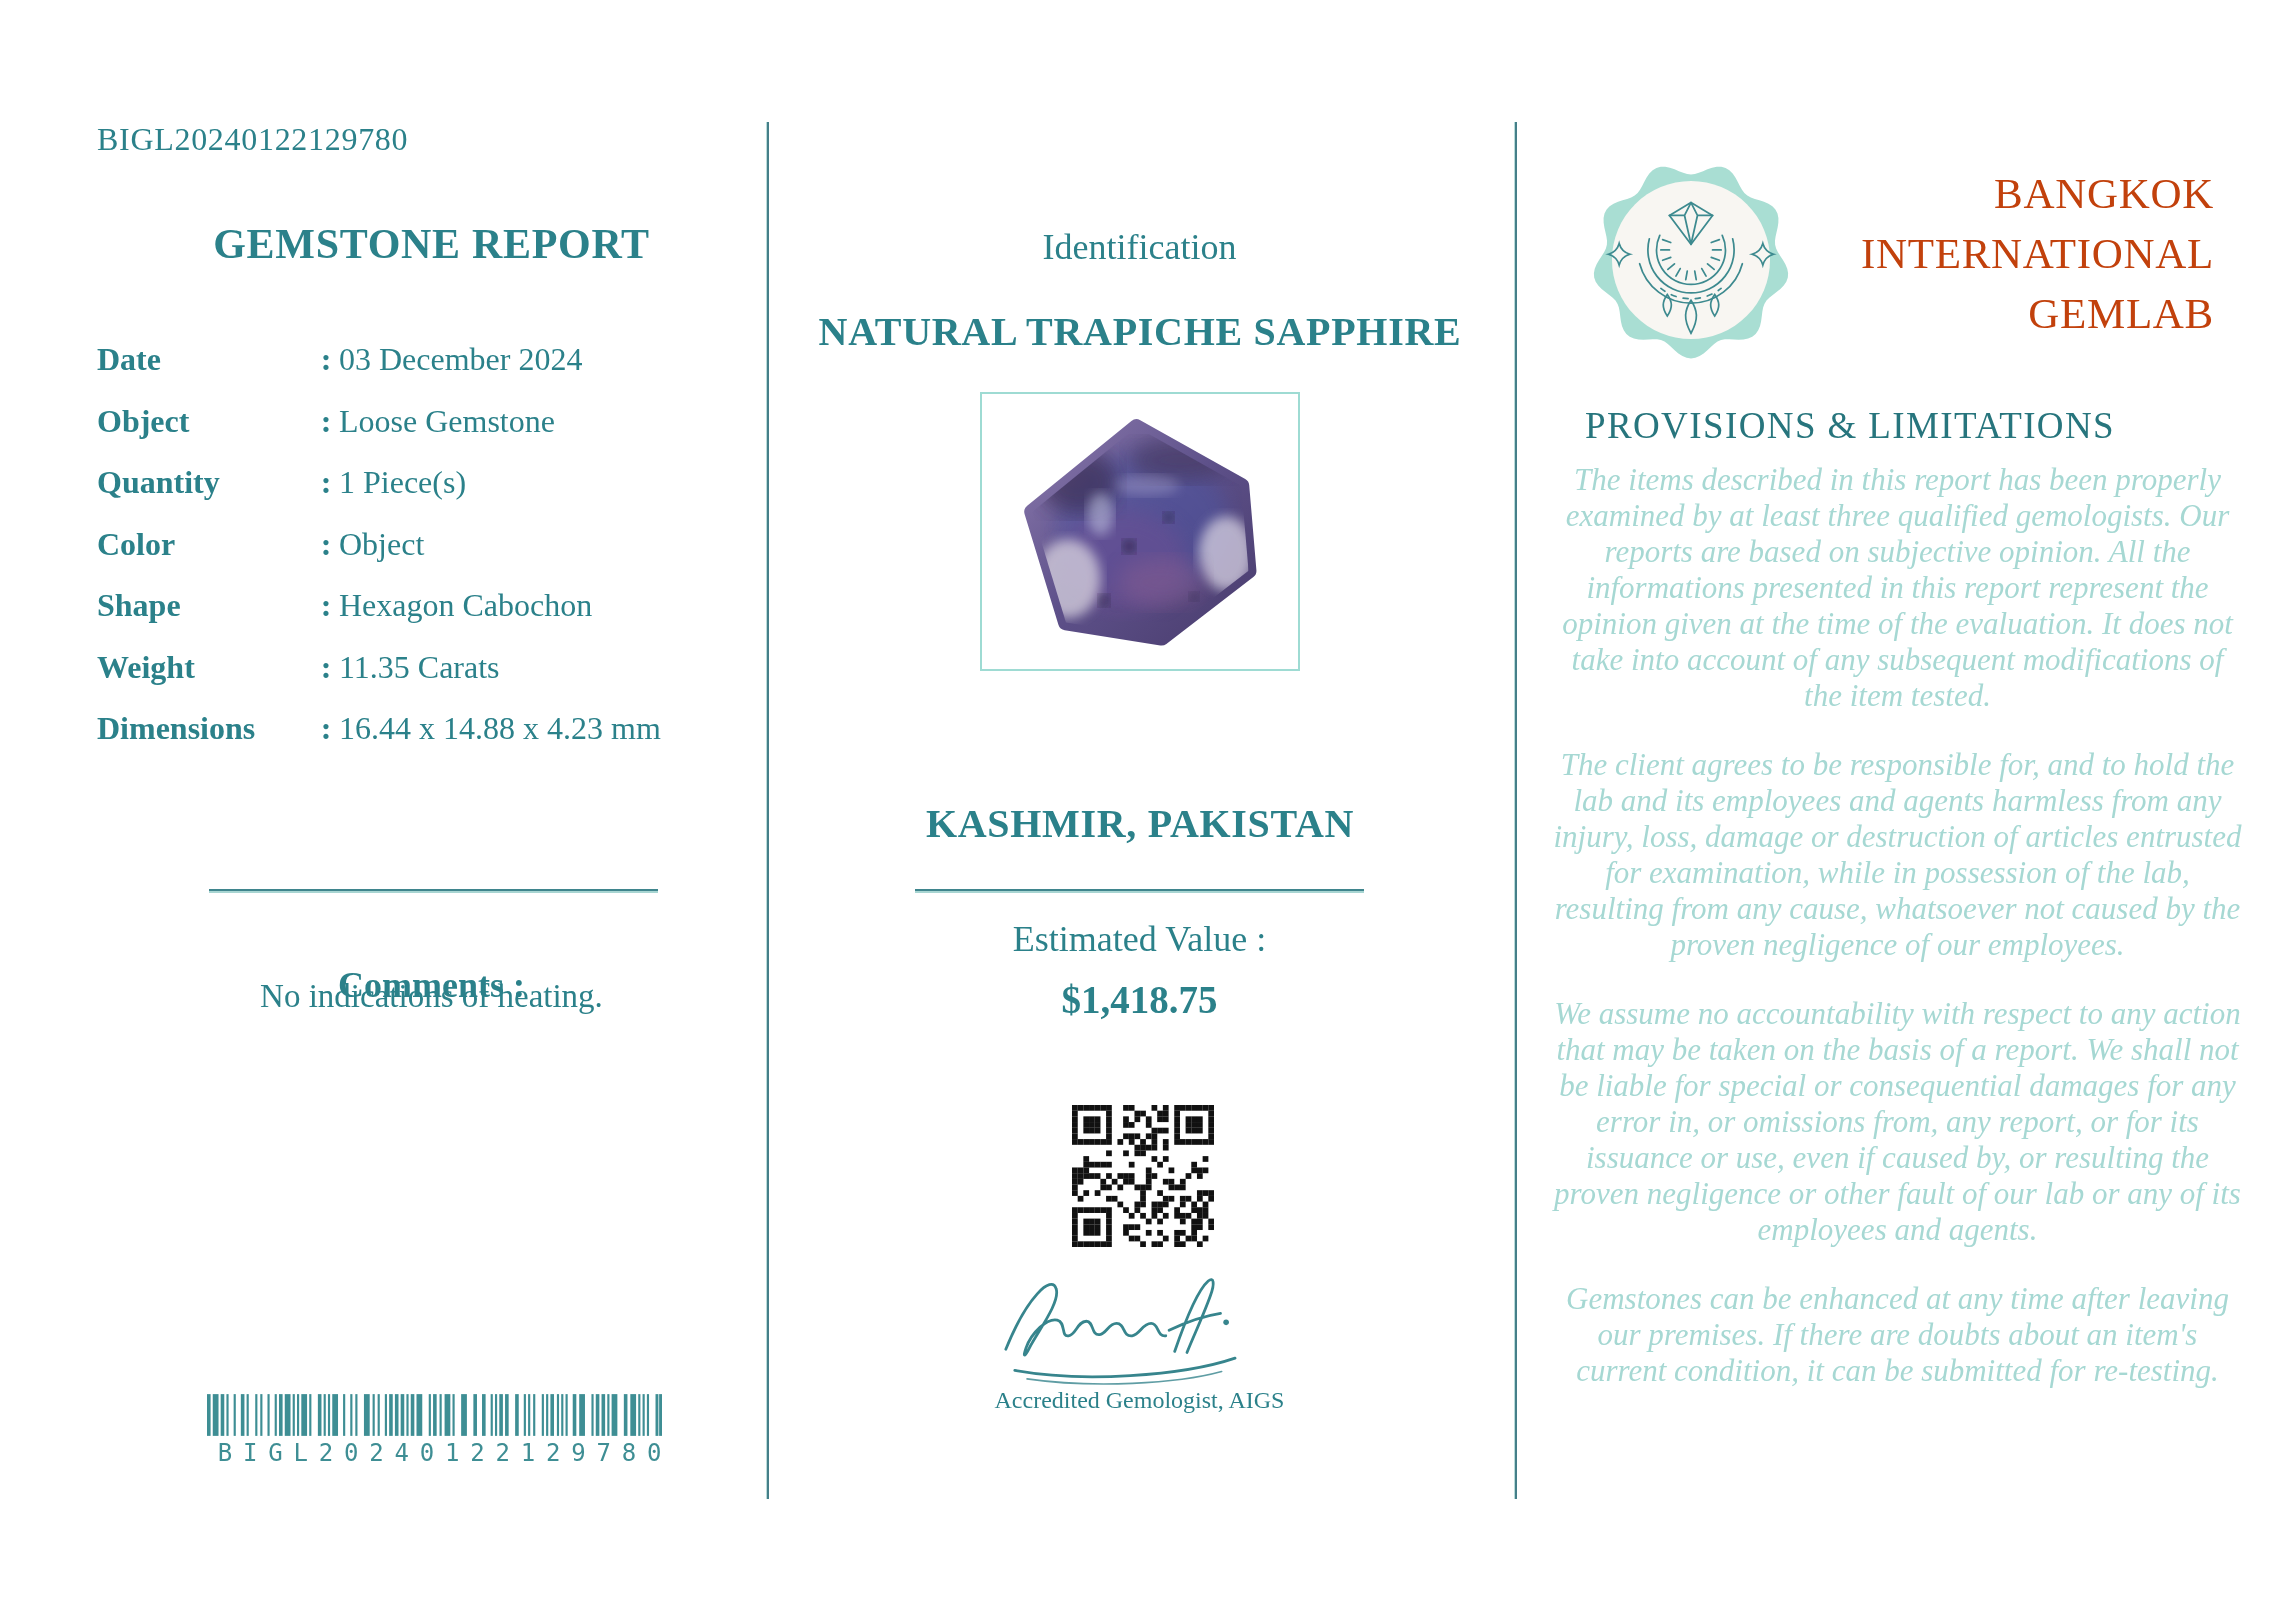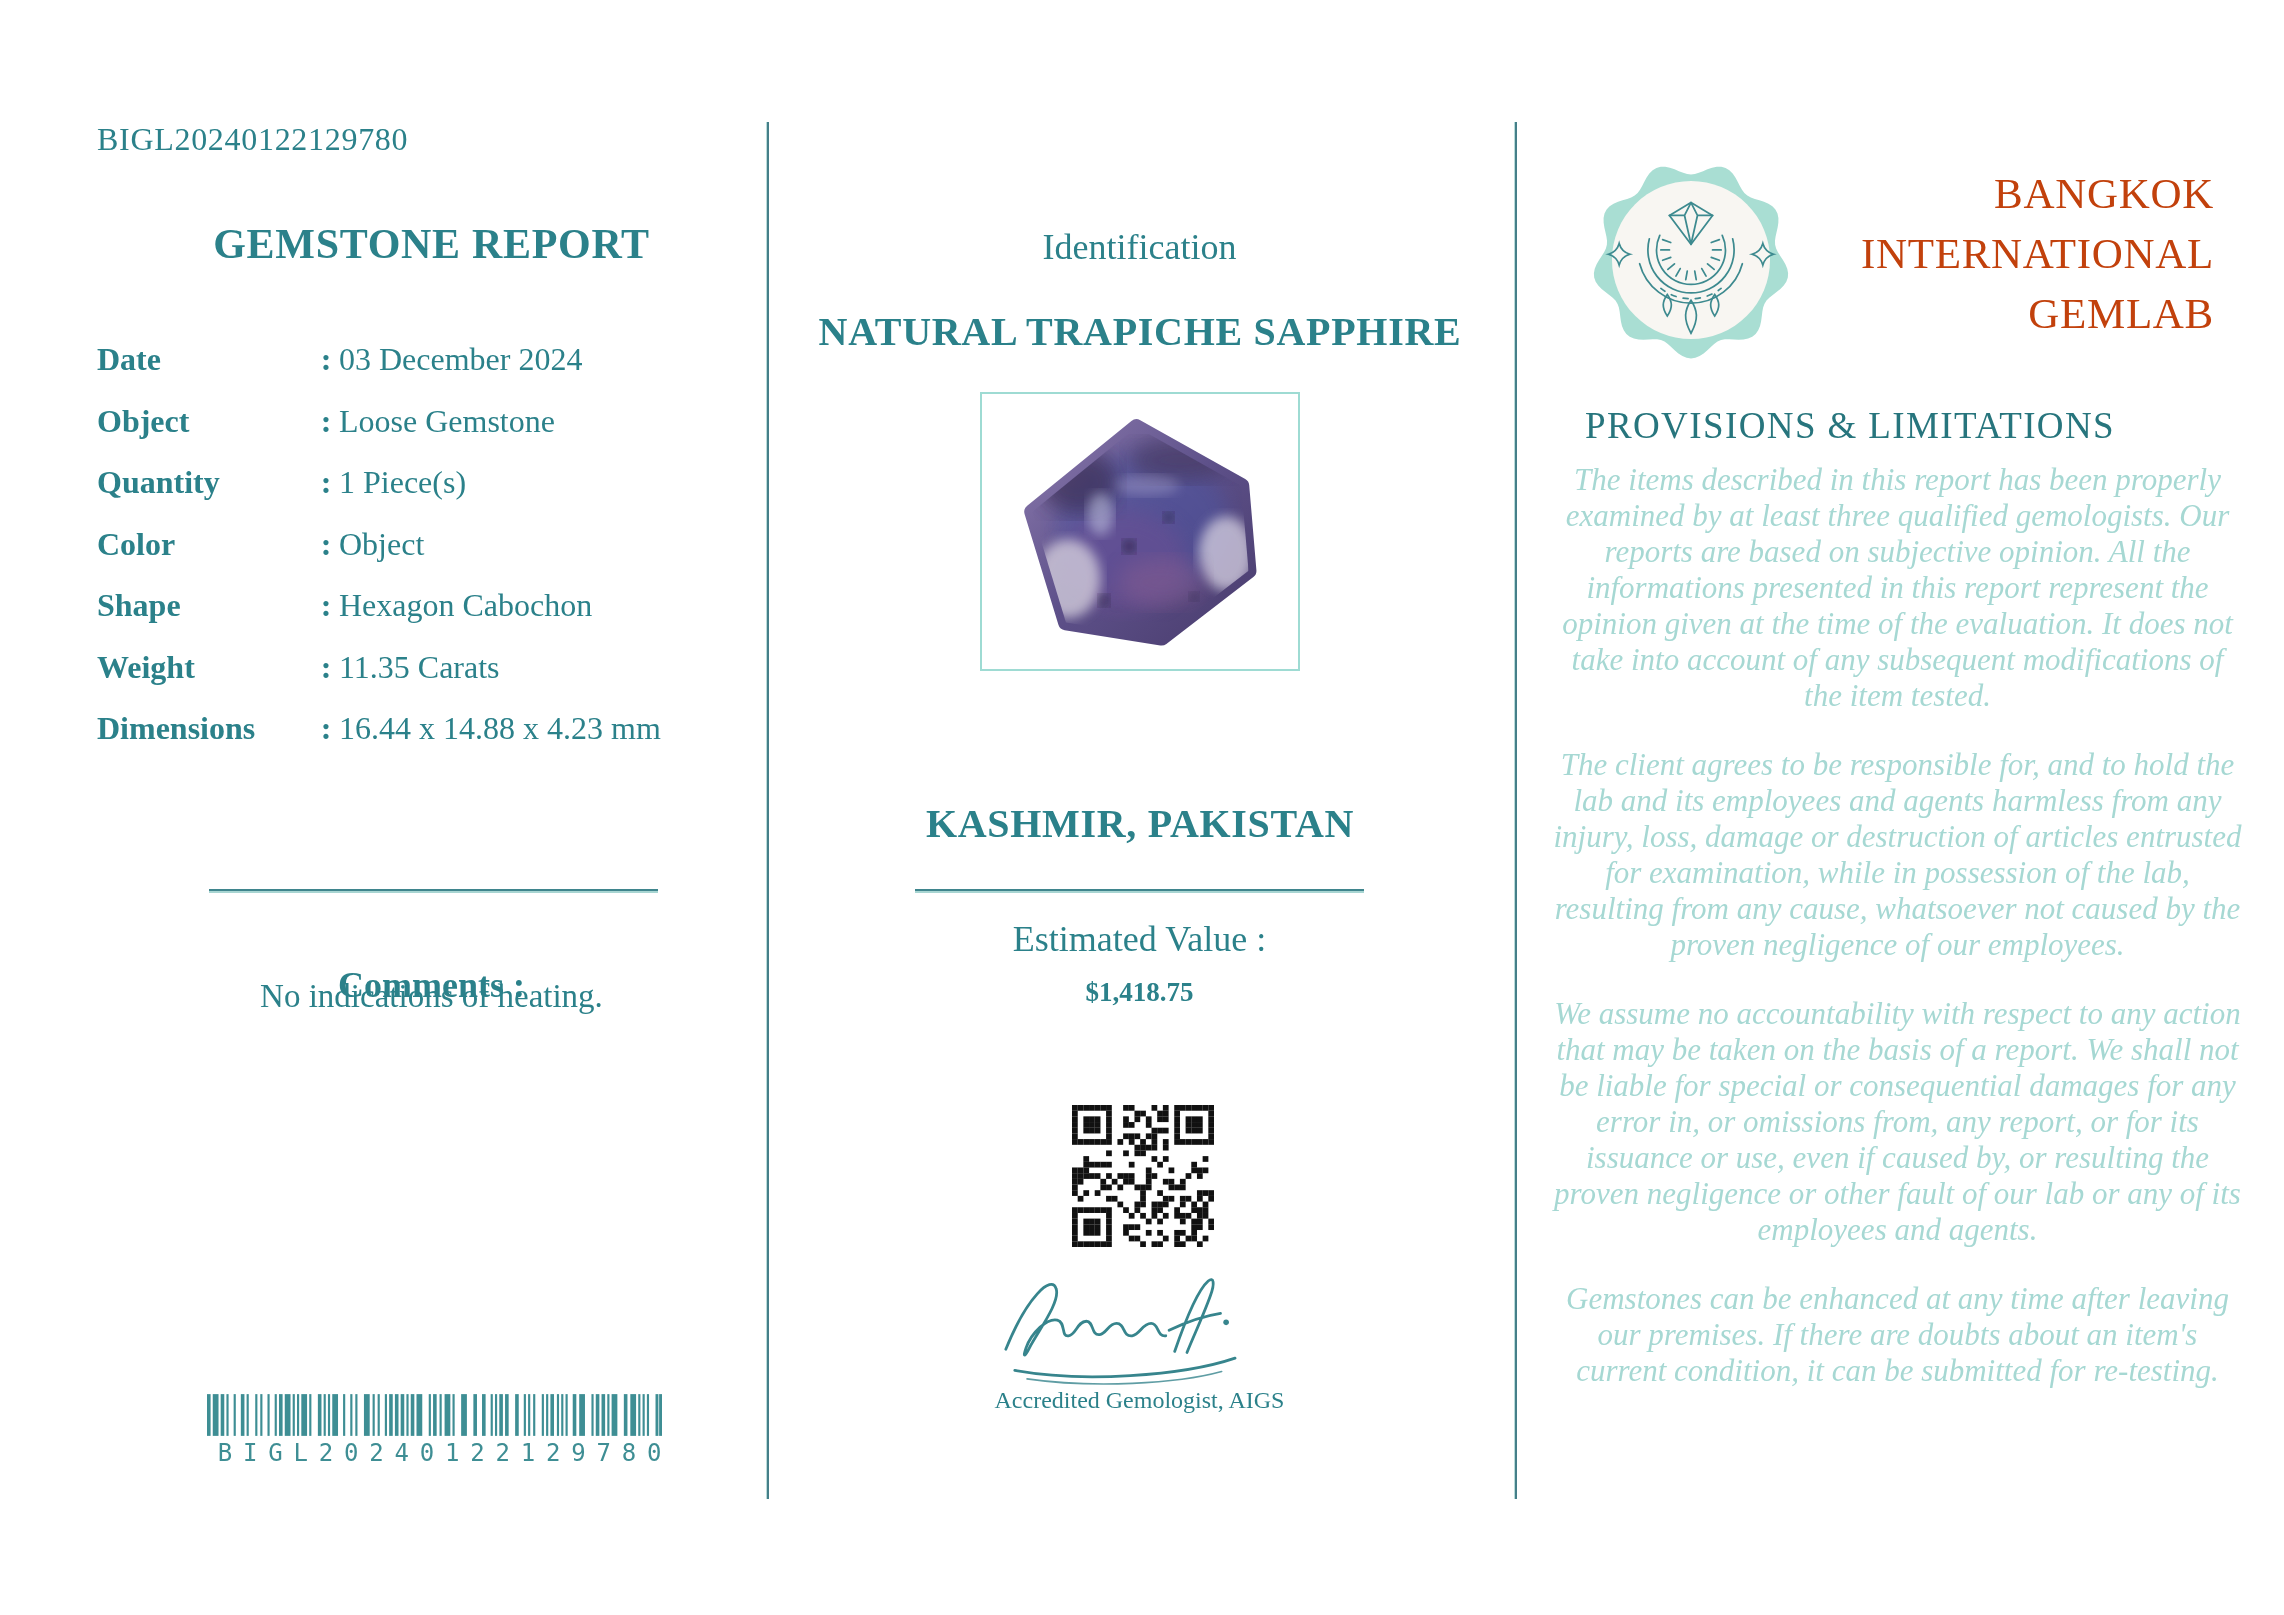--- a/index.html
+++ b/index.html
@@ -32,21 +32,21 @@
   .details .sep{font-weight:bold;text-align:center;}
 
   .comments-label{font-size:36px;font-weight:bold;color:#2B818A;margin-top:39px;}
   .comments-text{font-size:33px;color:#2B818A;}
 
   .ident-label{font-size:36px;color:#2B818A;}
   .gem-name{font-size:40px;font-weight:bold;color:#2B818A;letter-spacing:0.7px;}
   .origin-label{font-size:36px;color:#2B818A;}
   .origin-value{font-size:40px;font-weight:bold;color:#2B818A;letter-spacing:0.7px;}
   .est-label{font-size:36px;color:#2B818A;}
-  .est-value{font-size:27px;font-weight:bold;color:#2B818A;}
+  .est-value{font-size:39px;font-weight:bold;color:#2B818A;}
   .gemologist{font-size:24px;color:#2B818A;}
 
   .photo-frame{
     border:2.9px solid #9EDBD3;
     background:#ffffff;
     display:flex;align-items:center;justify-content:center;
   }
 
   .barcode-text{
     font-family:"DejaVu Sans Mono","Liberation Mono",monospace;

